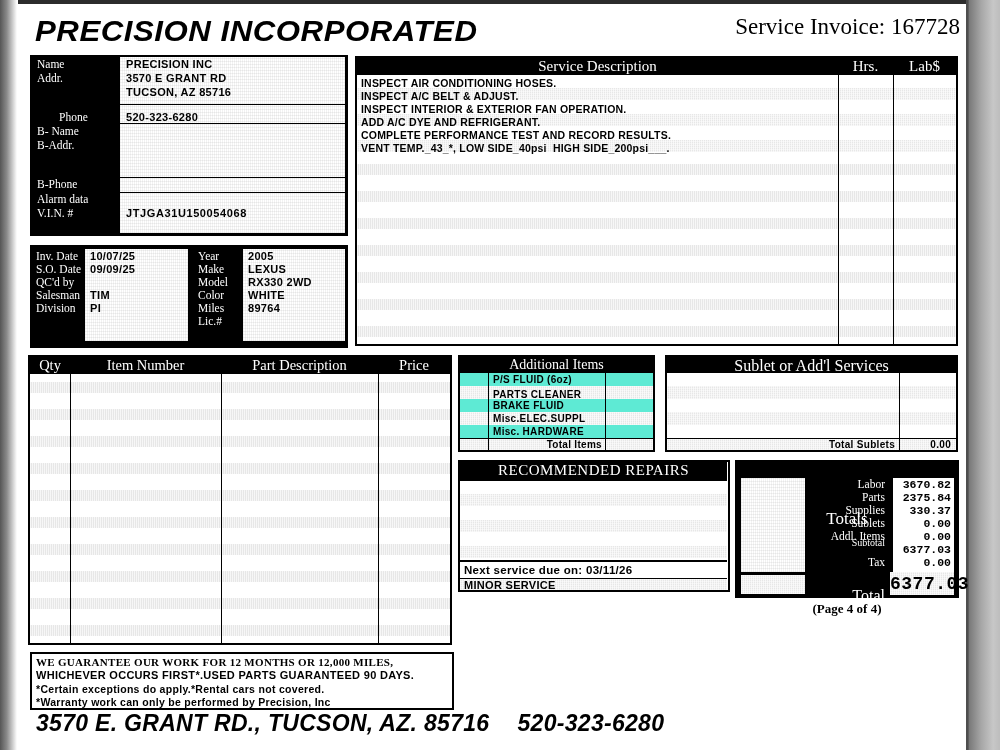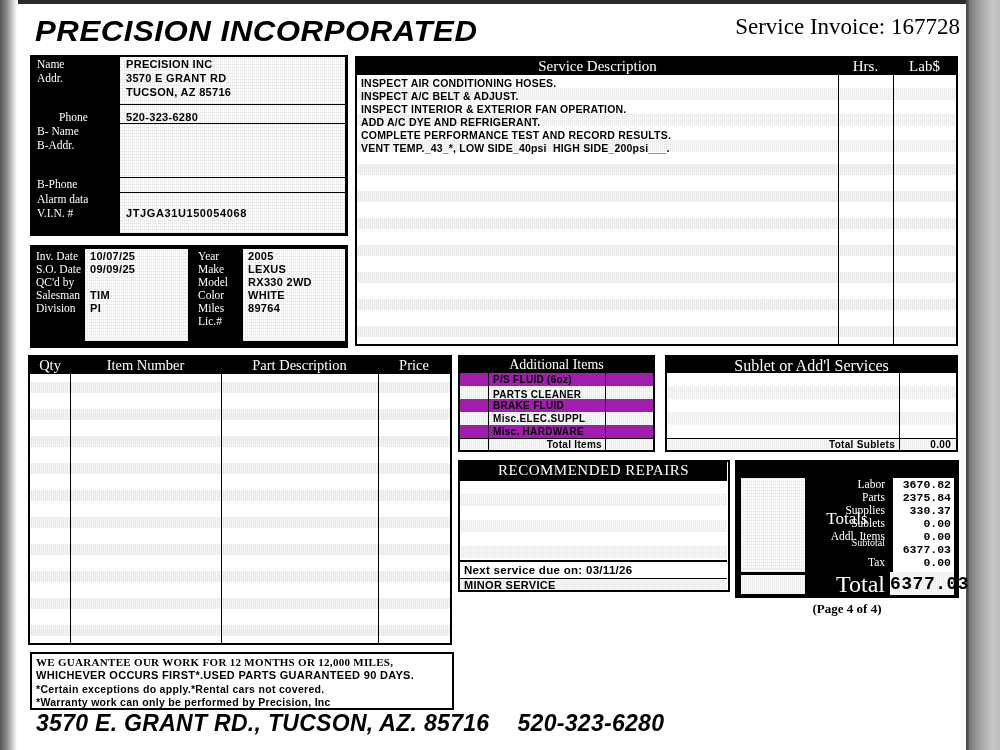--- a/index.html
+++ b/index.html
@@ -139,21 +139,21 @@
     <div class="abs serif ctr" style="left:40px; top:0; width:151px; font-size:14.5px;">Item Number</div>
     <div class="abs serif ctr" style="left:191px; top:0; width:157px; font-size:14.5px;">Part Description</div>
     <div class="abs serif ctr" style="left:348px; top:0; width:72px; font-size:14.5px;">Price</div>
   </div>
   <div class="abs nzrows" style="left:0; top:25px; width:420px; height:258px;"></div>
   <div class="abs vline" style="left:40px;  top:17px; height:269px;"></div>
   <div class="abs vline" style="left:191px; top:17px; height:269px;"></div>
   <div class="abs vline" style="left:348px; top:17px; height:269px;"></div>
 </div>
 
-<div class="abs" style="left:458px; top:355px; width:197px; height:97px; border:2px solid #000; background:#a21caf;">
+<div class="abs" style="left:458px; top:355px; width:197px; height:97px; border:2px solid #000; background:#5eead4;">
   <div class="abs hdrbar ctr" style="left:0; top:0; width:193px; height:16px; font-size:14px;">Additional Items</div>
   <div class="abs nz" style="left:0; top:29px; width:193px; height:13px;"></div>
   <div class="abs nz" style="left:0; top:55px; width:193px; height:13px;"></div>
   <div class="abs nz" style="left:0; top:81px; width:193px; height:12px; border-top:1.5px solid #000;"></div>
   <div class="abs vline" style="left:28px;  top:16px; height:77px;"></div>
   <div class="abs vline" style="left:145px; top:16px; height:77px;"></div>
   <div class="abs val" style="left:33px; top:17px; font-size:10px;">P/S FLUID (6oz)</div>
   <div class="abs val" style="left:33px; top:32px; font-size:10px;">PARTS CLEANER</div>
   <div class="abs val" style="left:33px; top:43px; font-size:10px;">BRAKE FLUID</div>
   <div class="abs val" style="left:33px; top:56px; font-size:10px;">Misc.ELEC.SUPPL</div>
@@ -200,21 +200,21 @@
 
   <div class="abs mono bold rt" style="left:158px; top:18px; width:58px; font-size:11.5px;">3670.82</div>
   <div class="abs mono bold rt" style="left:158px; top:31px; width:58px; font-size:11.5px;">2375.84</div>
   <div class="abs mono bold rt" style="left:158px; top:44px; width:58px; font-size:11.5px;">330.37</div>
   <div class="abs mono bold rt" style="left:158px; top:57px; width:58px; font-size:11.5px;">0.00</div>
   <div class="abs mono bold rt" style="left:158px; top:70px; width:58px; font-size:11.5px;">0.00</div>
   <div class="abs mono bold rt" style="left:158px; top:83px; width:58px; font-size:11.5px;">6377.03</div>
   <div class="abs mono bold rt" style="left:158px; top:96px; width:58px; font-size:11.5px;">0.00</div>
 
   <div class="abs nz" style="left:6px; top:115px; width:64px; height:19px;"></div>
-  <div class="abs serif wht rt" style="left:70px; top:111px; width:80px; font-size:24px;">Total</div>
+  <div class="abs serif wht rt" style="left:70px; top:127px; width:80px; font-size:16px;">Total</div>
   <div class="abs nz" style="left:155px; top:112px; width:64px; height:23px;">
     <div class="abs mono bold rt" style="left:0; top:2px; width:62px; font-size:18px; letter-spacing:.5px;">6377.03</div>
   </div>
 </div>
 <div class="abs serif bold ctr" style="left:735px; top:601px; width:224px; font-size:13px;">(Page 4 of 4)</div>
 
 <div class="abs" style="left:30px; top:652px; width:424px; height:58px; border:2px solid #000; background:#fff;">
   <div class="abs val" style="left:4px; top:2px;  font-size:11px;font-family:Liberation Serif, serif;">WE GUARANTEE OUR WORK FOR 12 MONTHS OR 12,000 MILES,</div>
   <div class="abs val" style="left:4px; top:15px; font-size:11px;">WHICHEVER OCCURS FIRST*.USED PARTS GUARANTEED 90 DAYS.</div>
   <div class="abs val" style="left:4px; top:29px; font-size:10.5px;">*Certain exceptions do apply.*Rental cars not covered.</div>

